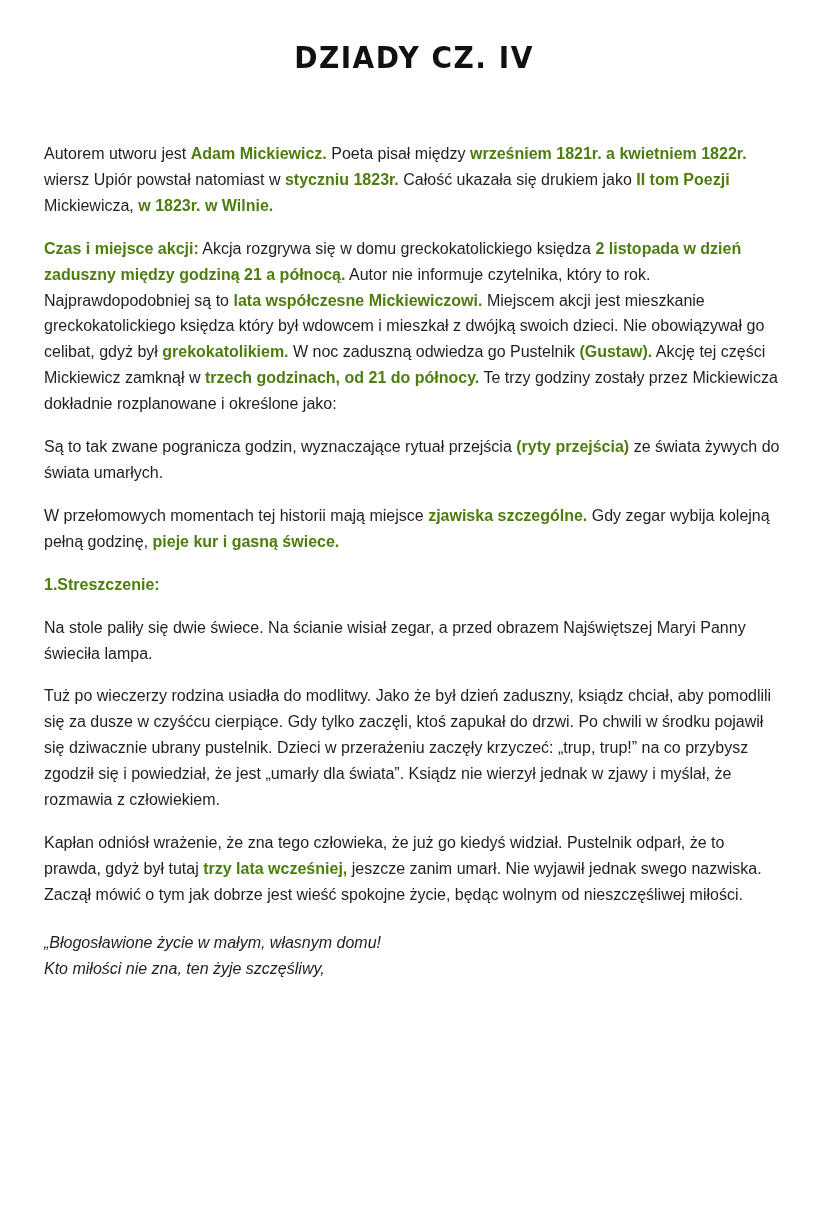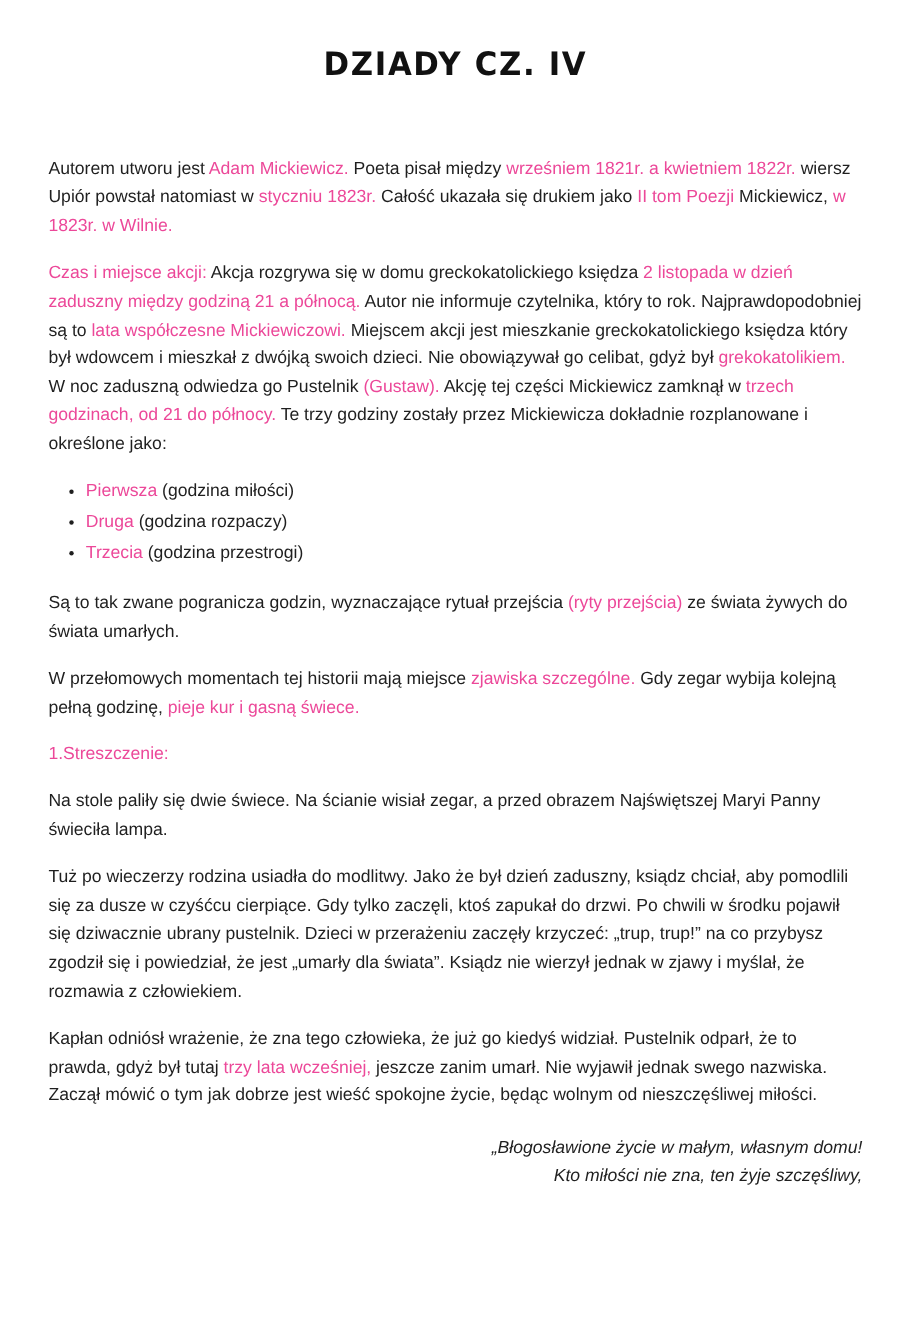--- a/index.html
+++ b/index.html
@@ -32,53 +32,47 @@
     margin: 0 0 66px 0;
     transform: scaleY(1.05);
   }
   .doc-body p,
   .doc-body ul {
     margin: 0 0 17px 0;
     font-size: 16px;
     line-height: 1.62;
   }
   .doc-body strong {
-    font-weight: 400;
-    color: #ec4899;
+    font-weight: 700;
+    color: #4d7c0f;
   }
   .doc-body ul {
     padding-left: 34px;
     margin-top: 2px;
     margin-bottom: 20px;
   }
   .doc-body li {
     margin: 0 0 2px 0;
   }
   .doc-body .quote {
     font-style: italic;
     margin-top: 22px;
   }
   .doc-body .quote .qline {
     display: block;
-    text-align: right;
   }
 </style>
 </head>
 <body>
 
 <div class="page">
   <h1 class="page-title">DZIADY CZ. IV</h1>
   <div class="doc-body">
-      <p><span>Autorem utworu jest </span><strong>Adam Mickiewicz.</strong><span> Poeta pisał między </span><strong>wrześniem 1821r. a kwietniem 1822r.</strong><span> wiersz Upiór powstał natomiast w </span><strong>styczniu 1823r.</strong><span> Całość ukazała się drukiem jako </span><strong>II tom Poezji</strong><span> Mickiewicz, </span><strong>w 1823r. w Wilnie.</strong></p>
+      <p><span>Autorem utworu jest </span><strong>Adam Mickiewicz.</strong><span> Poeta pisał między </span><strong>wrześniem 1821r. a kwietniem 1822r.</strong><span> wiersz Upiór powstał natomiast w </span><strong>styczniu 1823r.</strong><span> Całość ukazała się drukiem jako </span><strong>II tom Poezji</strong><span> Mickiewicza, </span><strong>w 1823r. w Wilnie.</strong></p>
       <p><strong>Czas i miejsce akcji:</strong><span> Akcja rozgrywa się w domu greckokatolickiego księdza </span><strong>2 listopada w dzień zaduszny między godziną 21 a północą.</strong><span> Autor nie informuje czytelnika, który to rok. Najprawdopodobniej są to </span><strong>lata współczesne Mickiewiczowi.</strong><span> Miejscem akcji jest mieszkanie greckokatolickiego księdza który był wdowcem i mieszkał z dwójką swoich dzieci. Nie obowiązywał go celibat, gdyż był </span><strong>grekokatolikiem.</strong><span> W noc zaduszną odwiedza go Pustelnik </span><strong>(Gustaw).</strong><span> Akcję tej części Mickiewicz zamknął w </span><strong>trzech godzinach, od 21 do północy.</strong><span> Te trzy godziny zostały przez Mickiewicza dokładnie rozplanowane i określone jako:</span></p>
-      <ul>
-        <li><strong>Pierwsza</strong><span> (godzina miłości)</span></li>
-        <li><strong>Druga</strong><span> (godzina rozpaczy)</span></li>
-        <li><strong>Trzecia</strong><span> (godzina przestrogi)</span></li>
-      </ul>
       <p><span>Są to tak zwane pogranicza godzin, wyznaczające rytuał przejścia </span><strong>(ryty przejścia)</strong><span> ze świata żywych do świata umarłych.</span></p>
       <p><span>W przełomowych momentach tej historii mają miejsce </span><strong>zjawiska szczególne.</strong><span> Gdy zegar wybija kolejną pełną godzinę, </span><strong>pieje kur i gasną świece.</strong></p>
       <p><strong>1.Streszczenie:</strong></p>
       <p><span>Na stole paliły się dwie świece. Na ścianie wisiał zegar, a przed obrazem Najświętszej Maryi Panny świeciła lampa.</span></p>
       <p><span>Tuż po wieczerzy rodzina usiadła do modlitwy. Jako że był dzień zaduszny, ksiądz chciał, aby pomodlili się za dusze w czyśćcu cierpiące. Gdy tylko zaczęli, ktoś zapukał do drzwi. Po chwili w środku pojawił się dziwacznie ubrany pustelnik. Dzieci w przerażeniu zaczęły krzyczeć: „trup, trup!” na co przybysz zgodził się i powiedział, że jest „umarły dla świata”. Ksiądz nie wierzył jednak w zjawy i myślał, że rozmawia z człowiekiem.</span></p>
       <p><span>Kapłan odniósł wrażenie, że zna tego człowieka, że już go kiedyś widział. Pustelnik odparł, że to prawda, gdyż był tutaj </span><strong>trzy lata wcześniej,</strong><span> jeszcze zanim umarł. Nie wyjawił jednak swego nazwiska. Zaczął mówić o tym jak dobrze jest wieść spokojne życie, będąc wolnym od nieszczęśliwej miłości.</span></p>
       <p class="quote">
         <span class="qline">„Błogosławione życie w małym, własnym domu!</span>
         <span class="qline">Kto miłości nie zna, ten żyje szczęśliwy,</span>
       </p>

